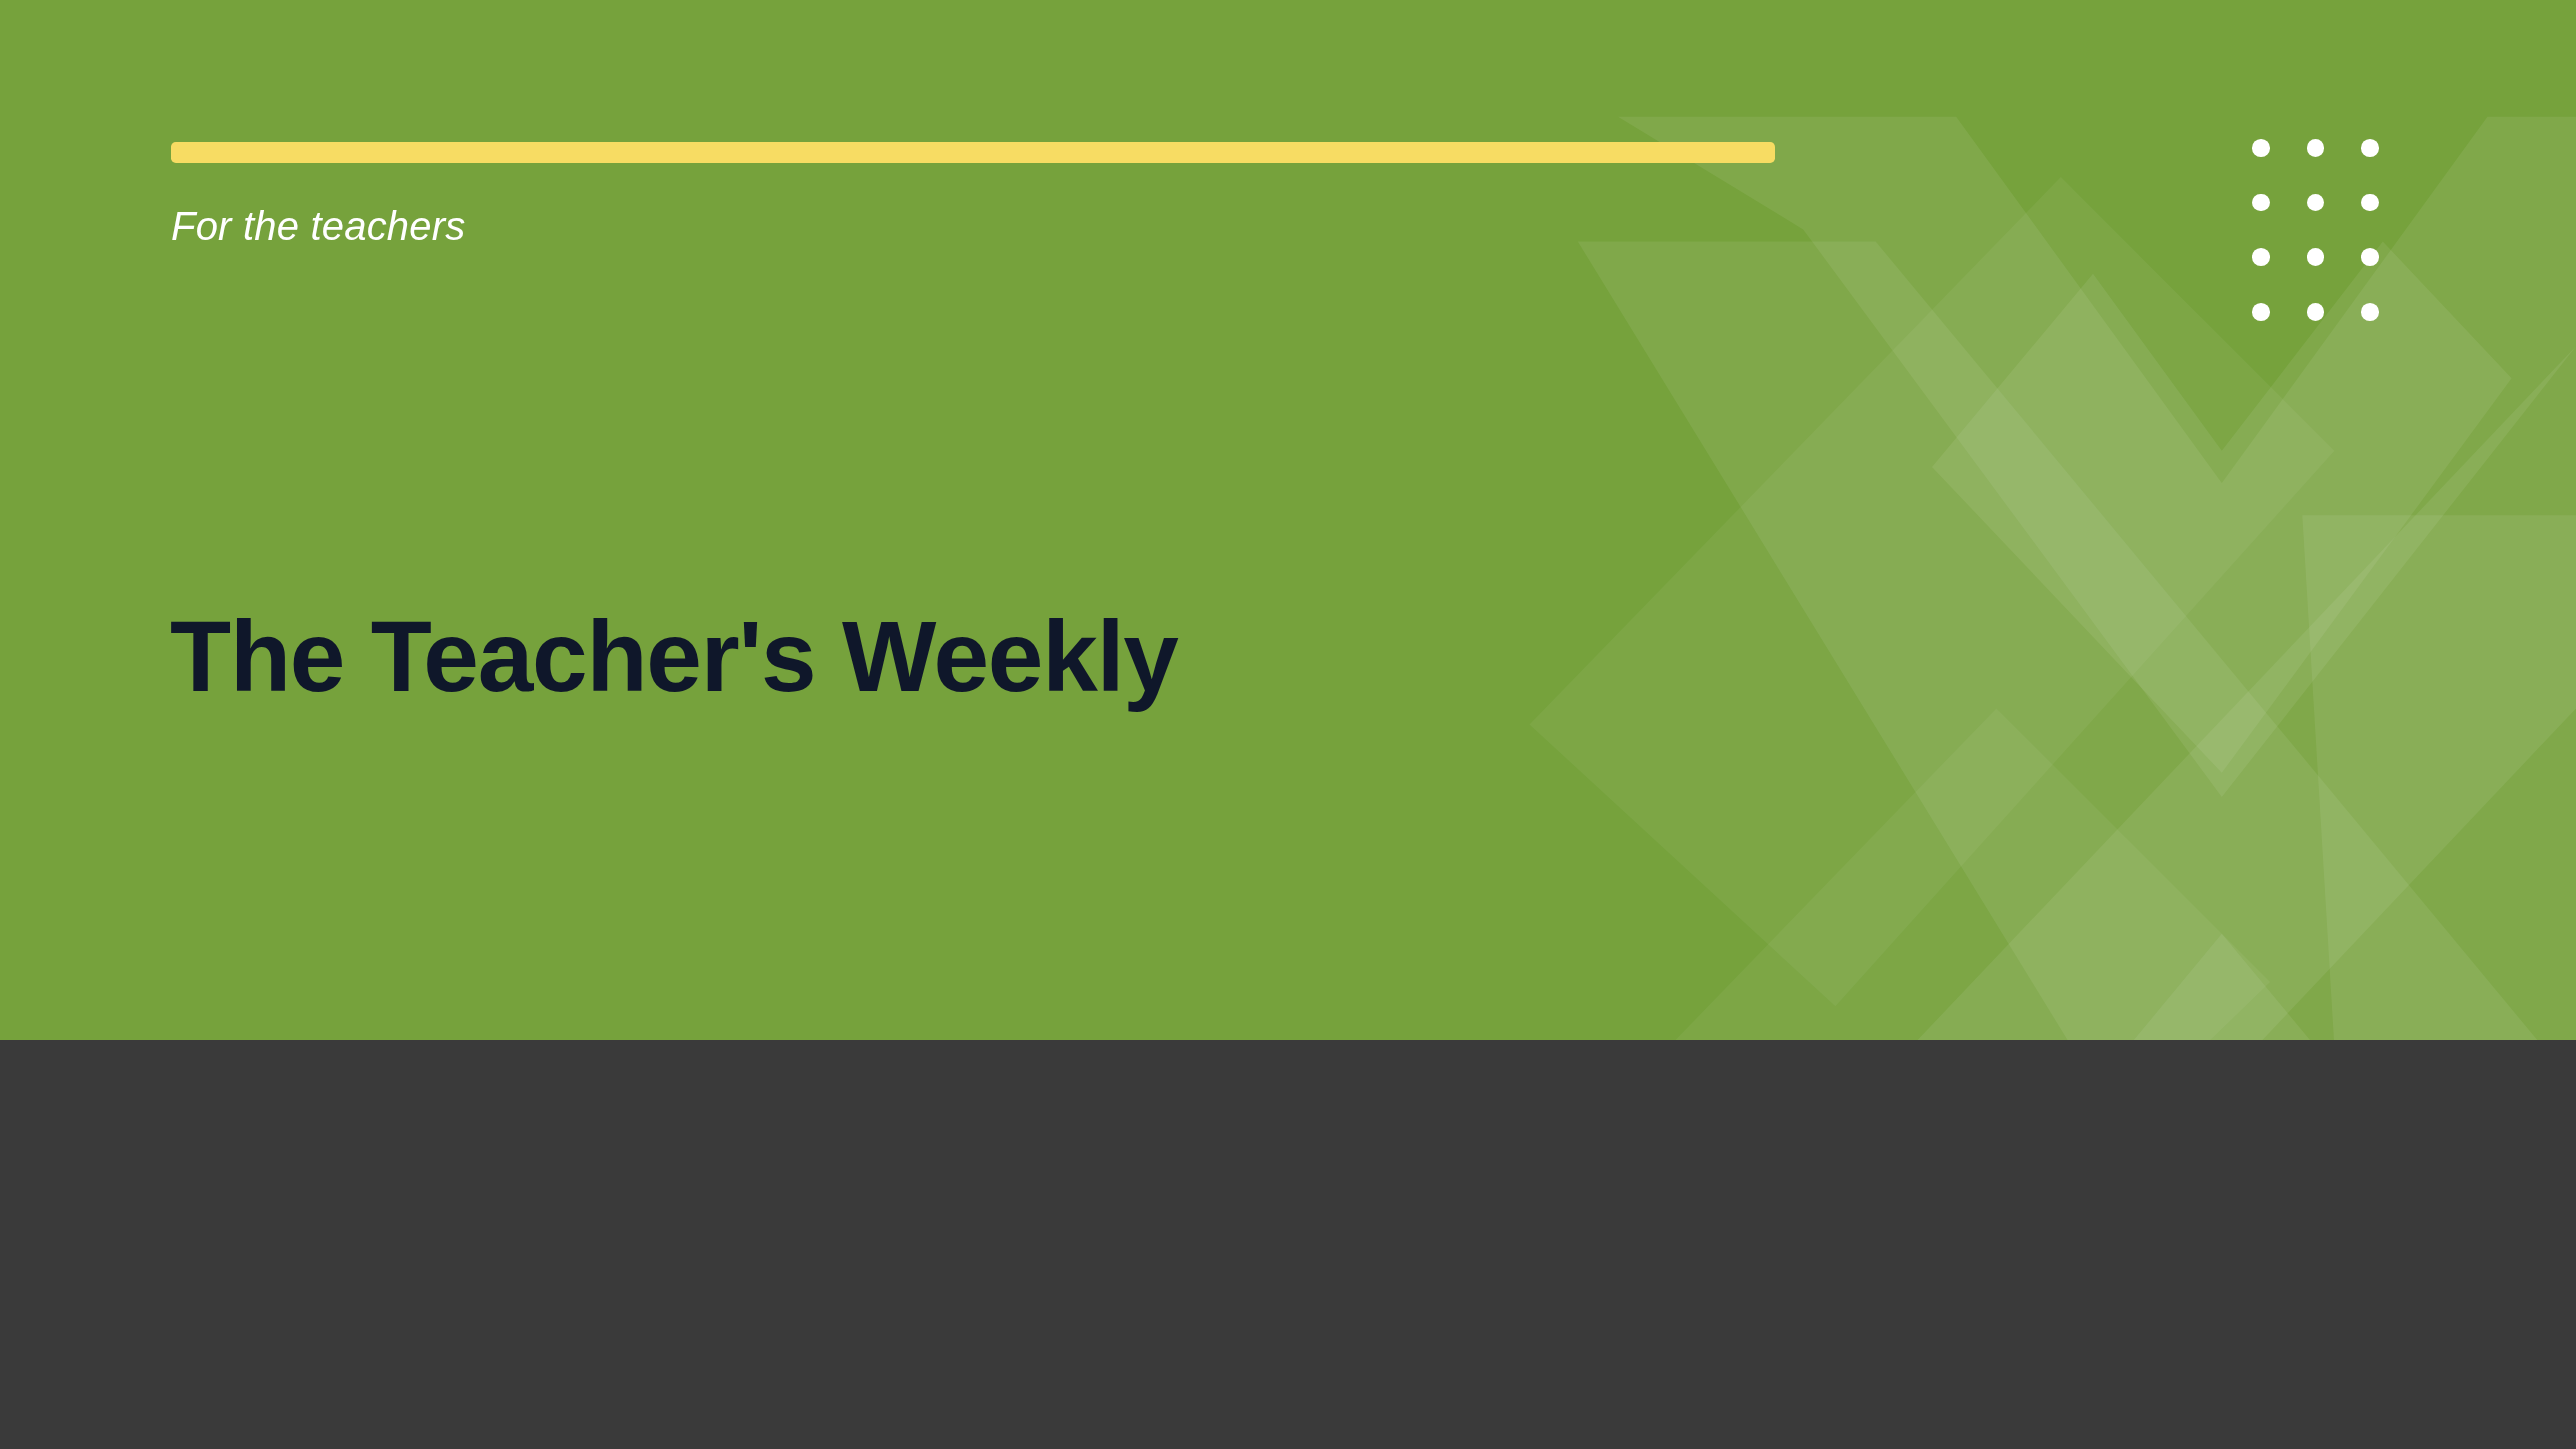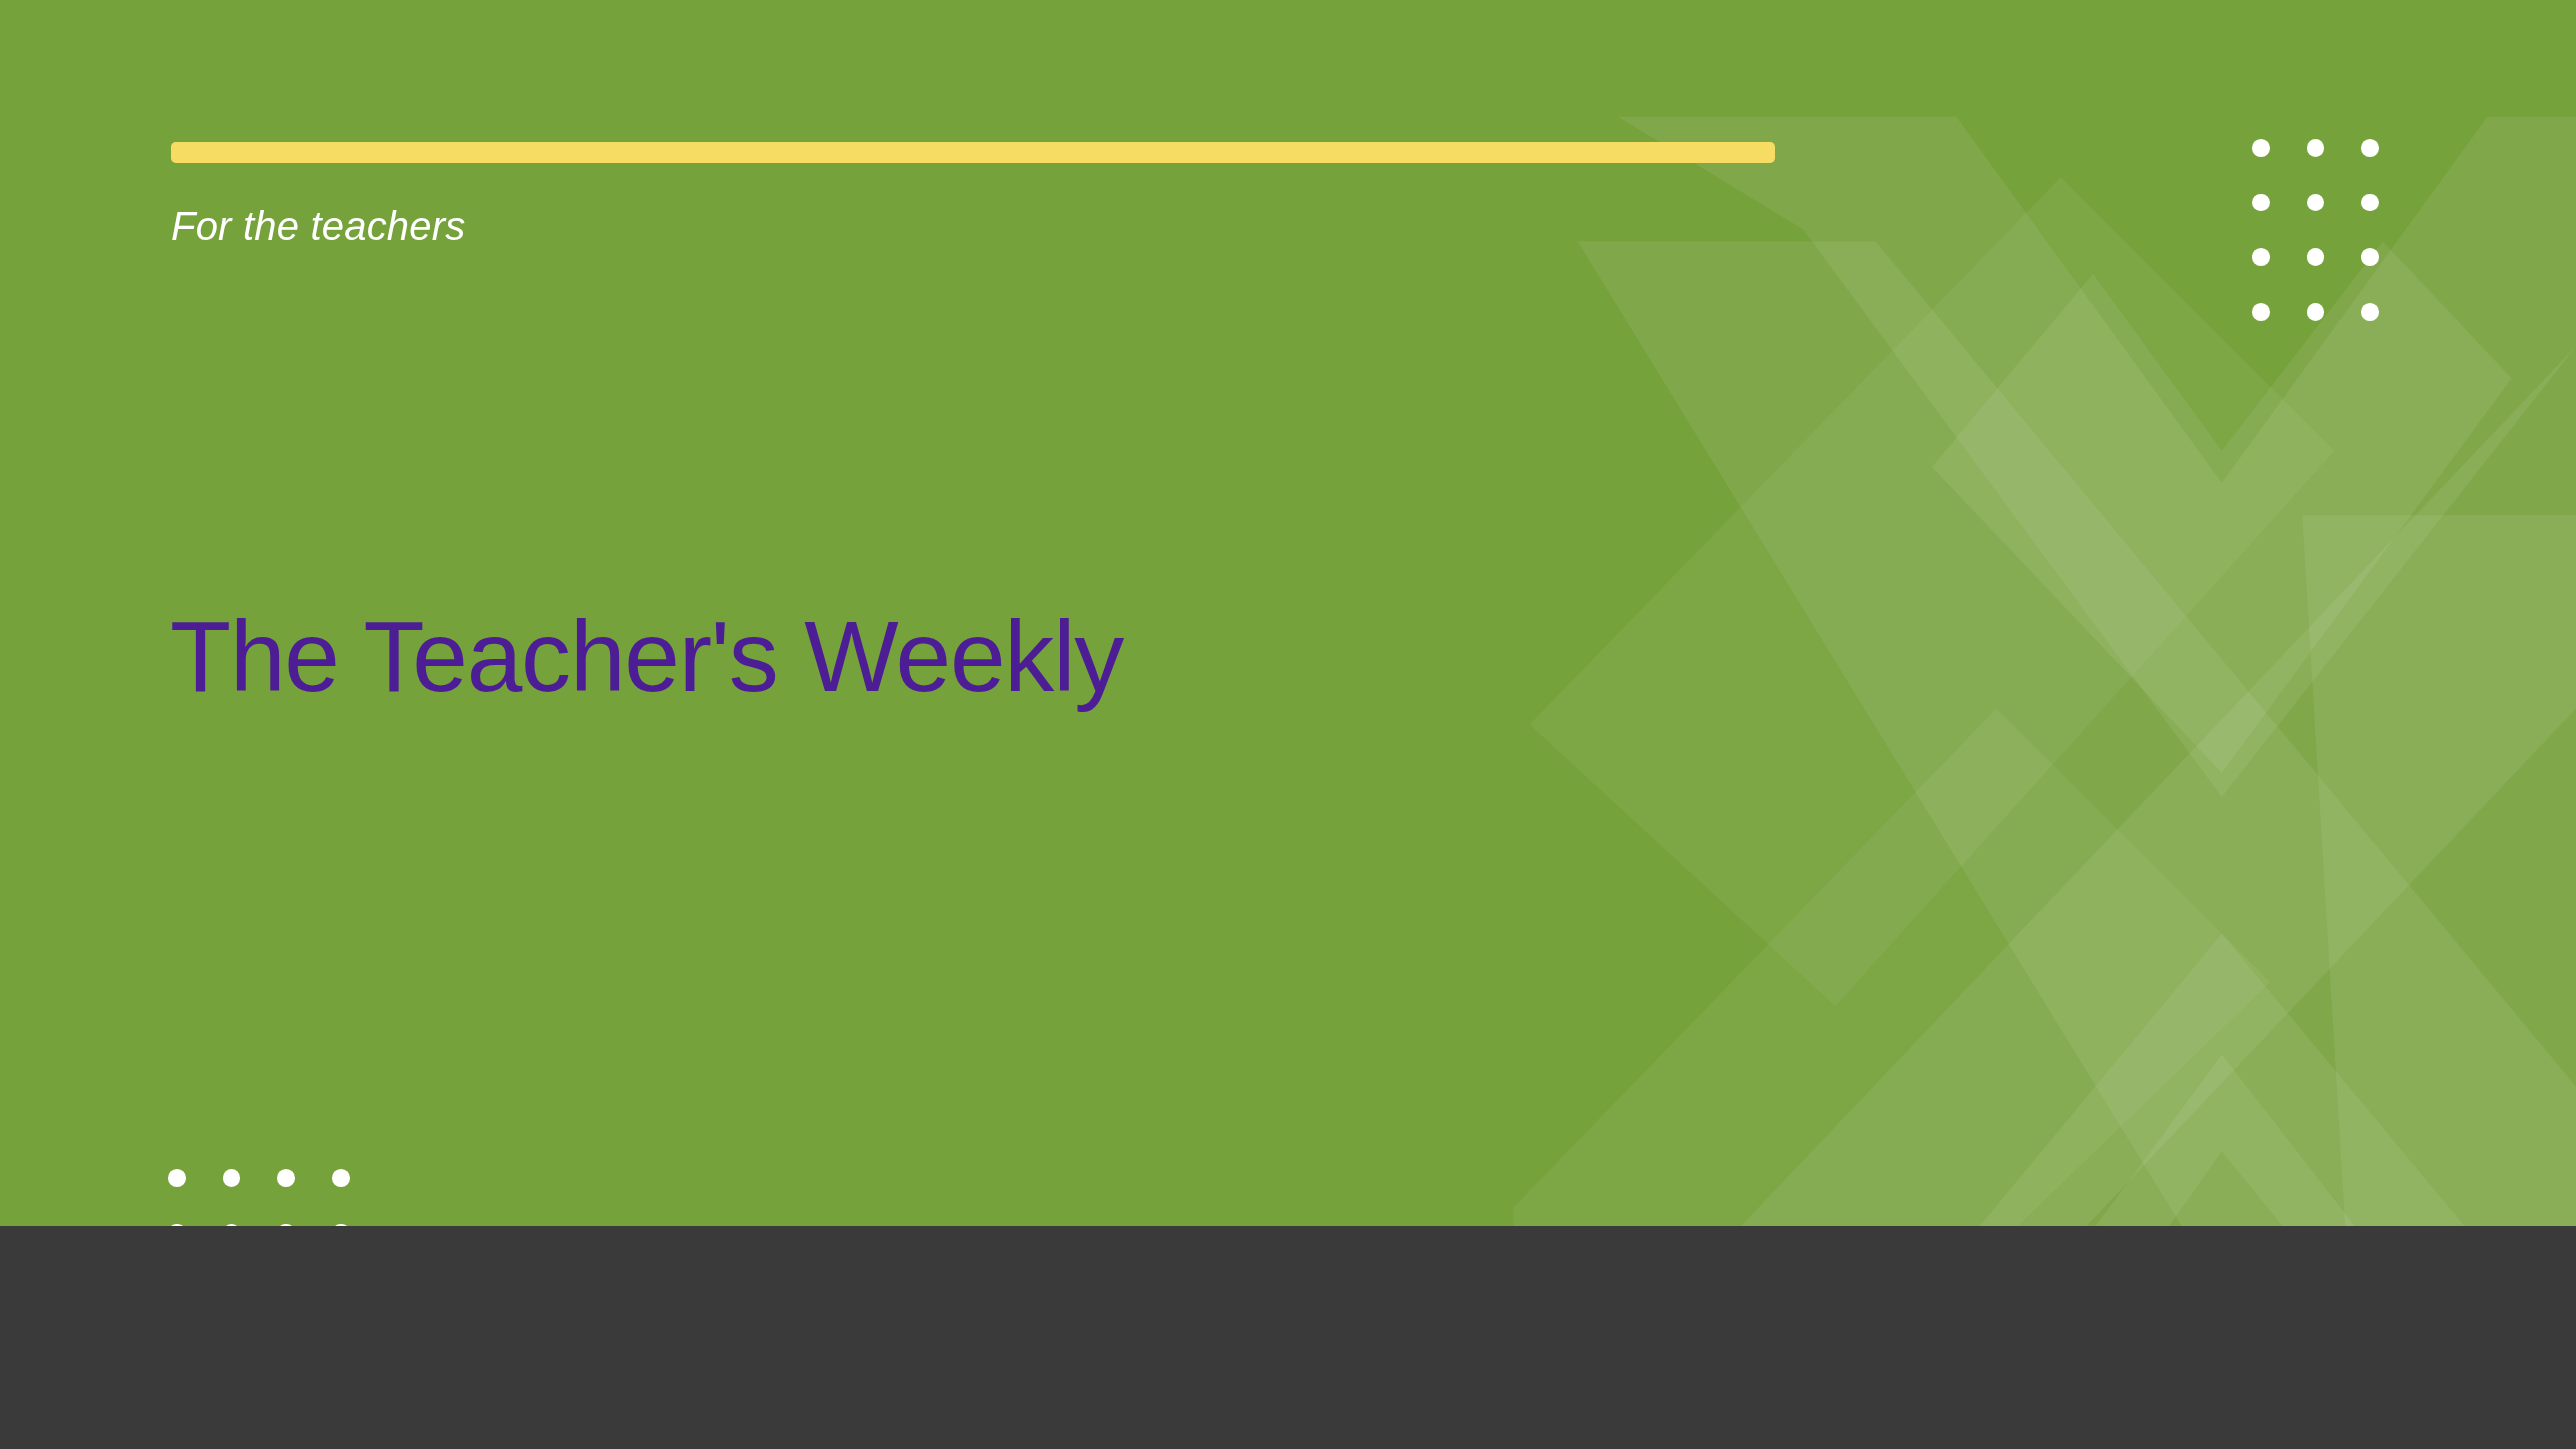--- a/index.html
+++ b/index.html
@@ -3,21 +3,21 @@
 <meta charset="utf-8">
 <style>
   html, body {
     margin: 0;
     padding: 0;
     background: #3a3a3a;
   }
   .slide {
     position: relative;
     width: 2576px;
-    height: 1226px;
+    height: 1040px;
     overflow: hidden;
     background: #76a23c;
     font-family: "Liberation Sans", sans-serif;
   }
 
   
   .watermark {
     position: absolute;
     inset: 0;
     width: 2576px;
@@ -80,23 +80,23 @@
     color: #ffffff;
     letter-spacing: 0.2px;
     white-space: nowrap;
   }
   .title {
     position: absolute;
     left: 170px;
     top: 531px;
     width: 1691px;
     font-size: 100px;
-    font-weight: 400;
+    font-weight: 700;
     line-height: 1.16;
-    color: #4c1d95;
+    color: #0f172a;
     letter-spacing: -1.2px;
   }
   .title-line { display: block; }
 </style>
 </head>
 <body>
 
 <div class="slide">
 
   <svg class="watermark" viewBox="0 0 3200 1800" preserveAspectRatio="none" aria-hidden="true">

